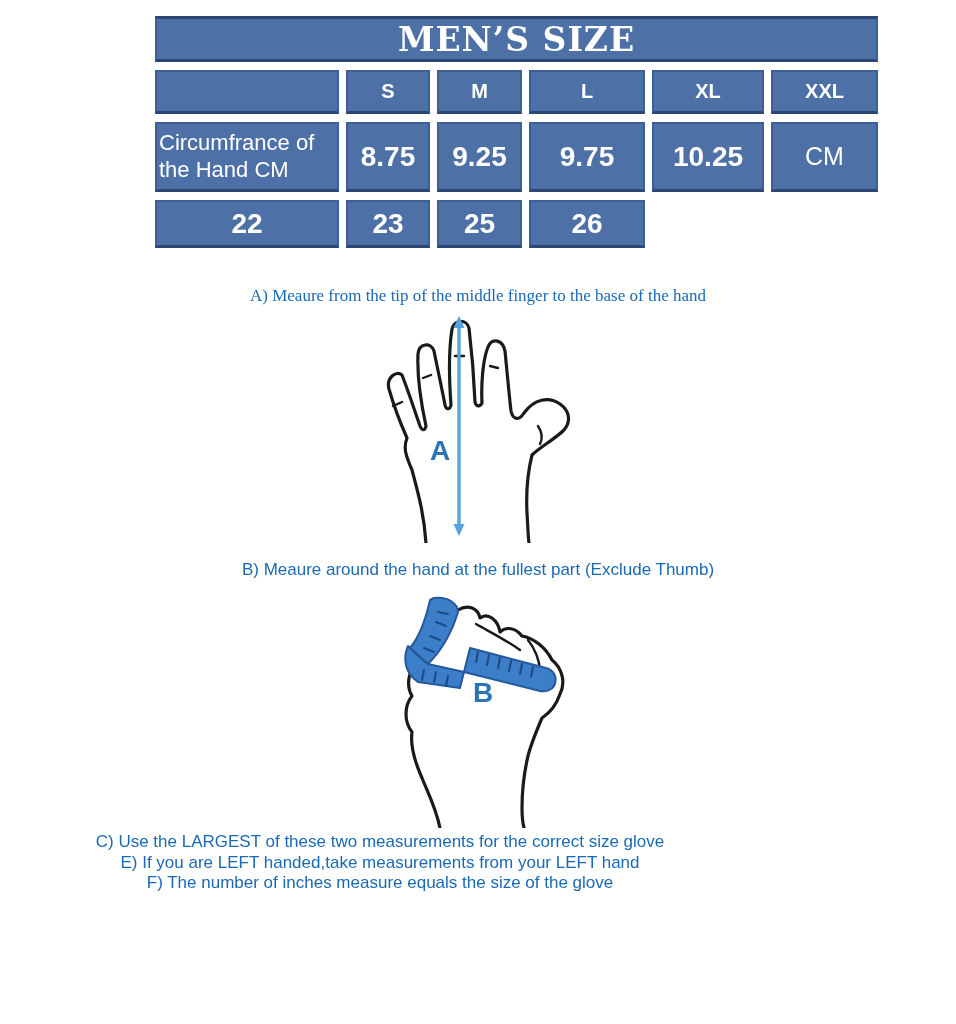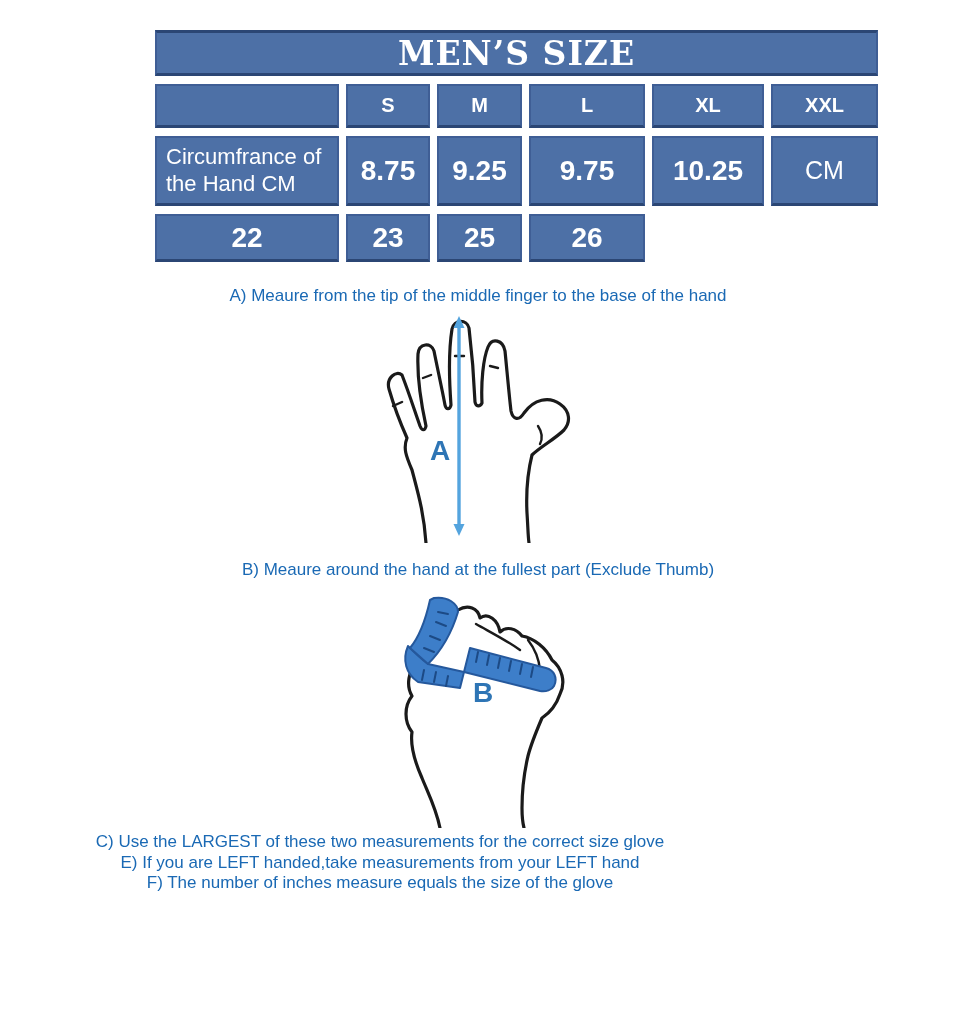--- a/index.html
+++ b/index.html
@@ -1,39 +1,39 @@
 <!DOCTYPE html>
 <html><head>
 <meta charset="utf-8">
 <style>
   html,body{margin:0;padding:0;background:#fff;}
   .page{position:relative;width:956px;height:1024px;background:#ffffff;
         font-family:"Liberation Sans",sans-serif;overflow:hidden;}
 
   
-  .size-table{position:absolute;left:155px;top:30px;display:grid;
+  .size-table{position:absolute;left:155px;top:16px;display:grid;
     grid-template-columns:184px 84px 85px 116px 112px 107px;
     grid-template-rows:46px 44px 70px 48px;
     column-gap:7px;row-gap:8px;}
   .cell{background:var(--cell-blue,#4d70a6);color:#fff;
     display:flex;align-items:center;justify-content:center;box-sizing:border-box;
     border:2px solid var(--cell-border,#3f5e95);
     border-bottom:3px solid var(--cell-border-dark,#2b4674);}
   .title-cell{grid-column:1/-1;font-family:"DejaVu Serif",serif;font-weight:bold;
     font-size:33px;letter-spacing:1px;border-top:3px solid var(--cell-border-dark,#2b4674);}
   .th-cell{font-weight:bold;font-size:20px;}
-  .label-cell{justify-content:flex-start;text-align:left;padding-left:9px;
+  .label-cell{justify-content:flex-start;text-align:left;padding-left:2px;
     font-size:22px;line-height:1.2;}
   .num-cell{font-weight:bold;font-size:28px;}
   .cm-cell{font-size:25px;text-align:right;}
 
   
   .instr{position:absolute;left:0;width:956px;text-align:center;
     color:var(--instr-blue,#1a69b4);font-size:17px;}
-  .instr-a{top:286px;}
+  .instr-a{top:286px;font-family:Liberation Serif, serif;}
   .instr-b{top:560px;}
   .instr-block{position:absolute;top:832px;left:0;width:760px;text-align:center;
     color:var(--instr-blue,#1a69b4);font-size:17px;line-height:20.7px;}
 
   
   .hand-svg{position:absolute;}
   #hand-a{left:368px;top:308px;}
   #hand-b{left:378px;top:588px;}
   .hand-outline{fill:#ffffff;stroke:var(--outline,#1a1a1a);stroke-width:3.2;
     stroke-linecap:round;stroke-linejoin:round;}

